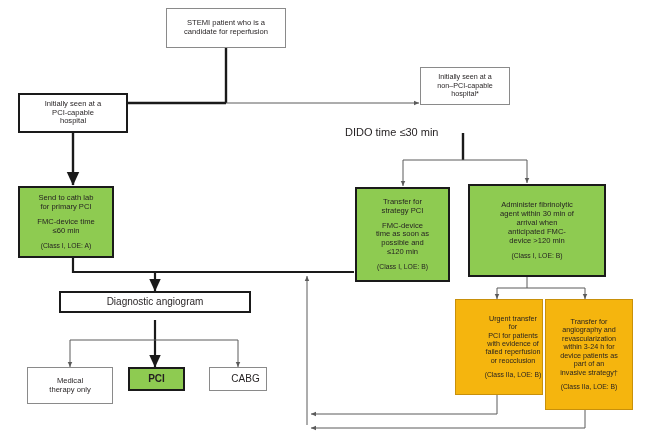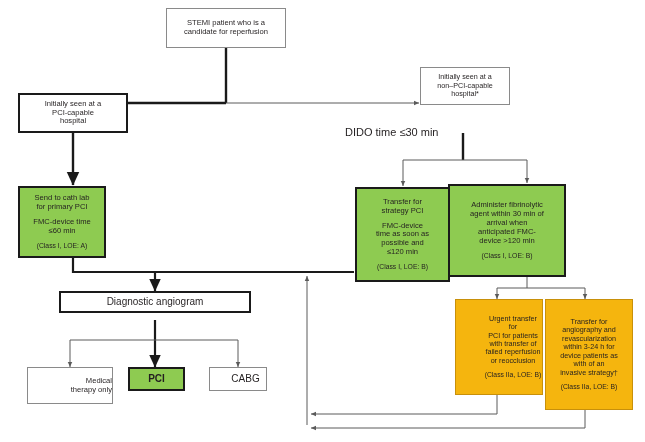--- a/index.html
+++ b/index.html
@@ -132,21 +132,21 @@
   </div>
 
   <div class="node thin" style="left:420px; top:67px; width:90px; height:38px;">
     <span class="line fs7">Initially seen at a</span>
     <span class="line fs7">non–PCI-capable</span>
     <span class="line fs7">hospital*</span>
   </div>
 
   <div class="edge-label" style="left:345px; top:126px;">DIDO time ≤30 min</div>
 
-  <div class="node green" style="left:18px; top:186px; width:88px; height:72px;">
+  <div class="node green" style="left:18px; top:186px; width:96px; height:72px;">
     <span class="line fs75">Send to cath lab</span>
     <span class="line fs75">for primary PCI</span>
     <span class="gap"></span>
     <span class="line fs75">FMC-device time</span>
     <span class="line fs75">≤60 min</span>
     <span class="gap"></span>
     <span class="line cls">(Class I, LOE: A)</span>
   </div>
 
   <div class="node green" style="left:355px; top:187px; width:95px; height:95px;">
@@ -154,57 +154,57 @@
     <span class="line fs75">strategy PCI</span>
     <span class="gap"></span>
     <span class="line fs75">FMC-device</span>
     <span class="line fs75">time as soon as</span>
     <span class="line fs75">possible and</span>
     <span class="line fs75">≤120 min</span>
     <span class="gap"></span>
     <span class="line cls">(Class  I, LOE: B)</span>
   </div>
 
-  <div class="node green" style="left:448px; top:184px; width:118px; height:93px;">
+  <div class="node green" style="left:468px; top:184px; width:138px; height:93px;">
     <span class="line fs75">Administer fibrinolytic</span>
     <span class="line fs75">agent within 30 min of</span>
     <span class="line fs75">arrival when</span>
     <span class="line fs75">anticipated FMC-</span>
     <span class="line fs75">device &gt;120 min</span>
     <span class="gap"></span>
     <span class="line cls">(Class I, LOE: B)</span>
   </div>
 
   <div class="node orange" style="left:455px; top:299px; width:88px; height:96px;padding-left:28px;">
     <span class="line fs7">Urgent transfer for</span>
     <span class="line fs7">PCI for patients</span>
-    <span class="line fs7">with transfer of</span>
+    <span class="line fs7">with evidence of</span>
     <span class="line fs7">failed reperfusion</span>
     <span class="line fs7">or reocclusion</span>
     <span class="gap"></span>
     <span class="line cls">(Class IIa, LOE: B)</span>
   </div>
 
   <div class="node orange" style="left:545px; top:299px; width:88px; height:111px;">
     <span class="line fs7">Transfer for</span>
     <span class="line fs7">angiography  and</span>
     <span class="line fs7">revascularization</span>
     <span class="line fs7">within 3-24 h for</span>
     <span class="line fs7">device patients as</span>
-    <span class="line fs7">with of an</span>
+    <span class="line fs7">part of an</span>
     <span class="line fs7">invasive strategy†</span>
     <span class="gap"></span>
     <span class="line cls">(Class IIa, LOE: B)</span>
   </div>
 
   <div class="node thick" style="left:59px; top:291px; width:192px; height:22px;">
     <span class="line fs8">Diagnostic angiogram</span>
   </div>
 
-  <div class="node thin" style="left:27px; top:367px; width:86px; height:37px;text-align:right;">
+  <div class="node thin" style="left:27px; top:367px; width:86px; height:37px;">
     <span class="line fs75">Medical</span>
     <span class="line fs75">therapy only</span>
   </div>
 
   <div class="node green" style="left:128px; top:367px; width:57px; height:24px;justify-content:center;">
     <span class="line fs8" style="font-weight:700;">PCI</span>
   </div>
 
   <div class="node thin" style="left:209px; top:367px; width:58px; height:24px;padding-left:15px;">
     <span class="line fs8">CABG</span>

